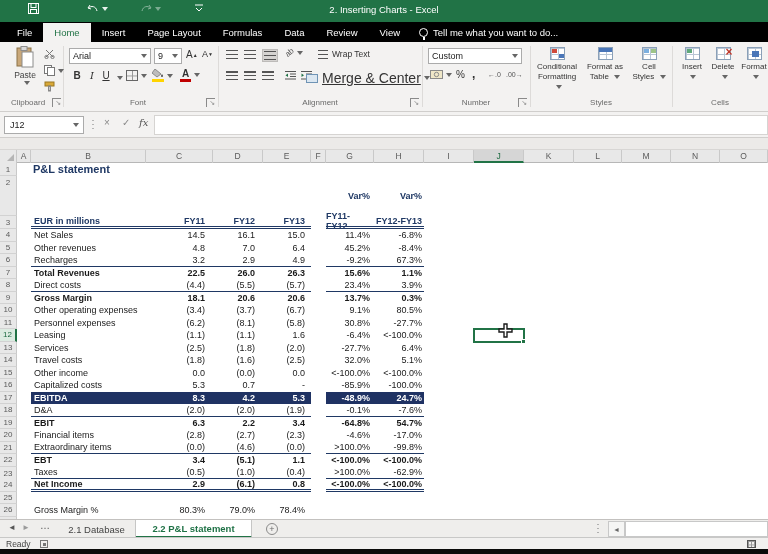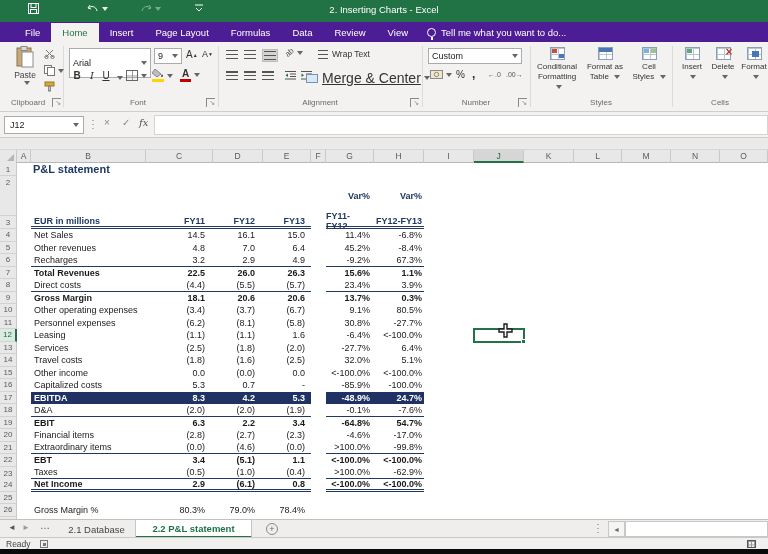--- a/index.html
+++ b/index.html
@@ -9,21 +9,21 @@
   
   #titlebar { position:absolute; left:0; top:0; width:768px; height:22px; background:#217346; color:#fff; }
   .qat { position:absolute; top:3px; display:flex; align-items:center; }
   .qat-btn { margin-right:14px; display:flex; align-items:center; color:#fff; font-size:10px; }
   .qat-btn.dim { opacity:.45; }
   .dd { display:inline-block; width:0; height:0; border-left:3px solid transparent; border-right:3px solid transparent; border-top:4px solid #666; margin-left:3px; }
   .dd.w { border-top-color:#e8f1ec; }
   .title-text { position:absolute; left:0; right:0; top:4px; text-align:center; font-size:9.5px; color:#fff; }
 
   
-  #ribbontabs { position:absolute; left:0; top:22px; width:768px; height:20px; background:#4c1d95; display:flex; align-items:flex-end; padding-left:14px; }
+  #ribbontabs { position:absolute; left:0; top:22px; width:768px; height:20px; background:#000000; display:flex; align-items:flex-end; padding-left:6px; }
   .rtab { color:#fff; font-size:9.5px; padding:4px 11px 4px; cursor:default; }
   .rtab.active { background:#f3f2f1; color:#217346; }
   .tellme { display:flex; align-items:center; color:#fff; font-size:9.5px; padding:4px 8px; }
   .bulb { width:9px; height:9px; border:1px solid #fff; border-radius:50%; margin-right:5px; position:relative; }
   .bulb::after { content:""; position:absolute; left:2.5px; top:8px; width:2px; height:3px; background:#fff; }
 
   
   #ribbon { position:absolute; left:0; top:42px; width:768px; height:70px; background:#f3f2f1; border-bottom:1px solid #d0cecc; font-size:8.5px; color:#444; }
   .gsep { position:absolute; top:4px; bottom:4px; width:1px; background:#dddbd9; }
   .glabel { position:absolute; top:56px; height:12px; font-size:8px; color:#6a6a6a; text-align:center; }
@@ -182,21 +182,21 @@
     </span>
     <span class="tbtn" style="left:44px; top:39px;">
       <svg width="11" height="11" viewBox="0 0 11 11">
           <rect x="1" y="1" width="9" height="4" fill="#d8a838" stroke="#9a7720"></rect>
           <rect x="4.5" y="5" width="2" height="5" fill="#c9c9c9" stroke="#888"></rect>
         </svg>
     </span>
     <div class="glabel" style="left:0; width:56px;">Clipboard</div>
     <div class="launcher" style="left:52px;">↘</div>
 
-    <div class="smallbox" style="left:69px; top:6px; width:82px; height:30px;">
+    <div class="smallbox" style="left:69px; top:6px; width:82px; height:16px;">
         <span>Arial</span>
         <span class="fill"></span>
         <span class="dd"></span>
       </div>
     <div class="smallbox" style="left:154px; top:6px; width:28px; height:16px;">
         <span>9</span>
         <span class="fill"></span>
         <span class="dd"></span>
       </div>
     <span class="tbtn" style="left:186px; top:7px; font-size:10px;">A<span style="font-size:5px; vertical-align:top;">▲</span></span>

